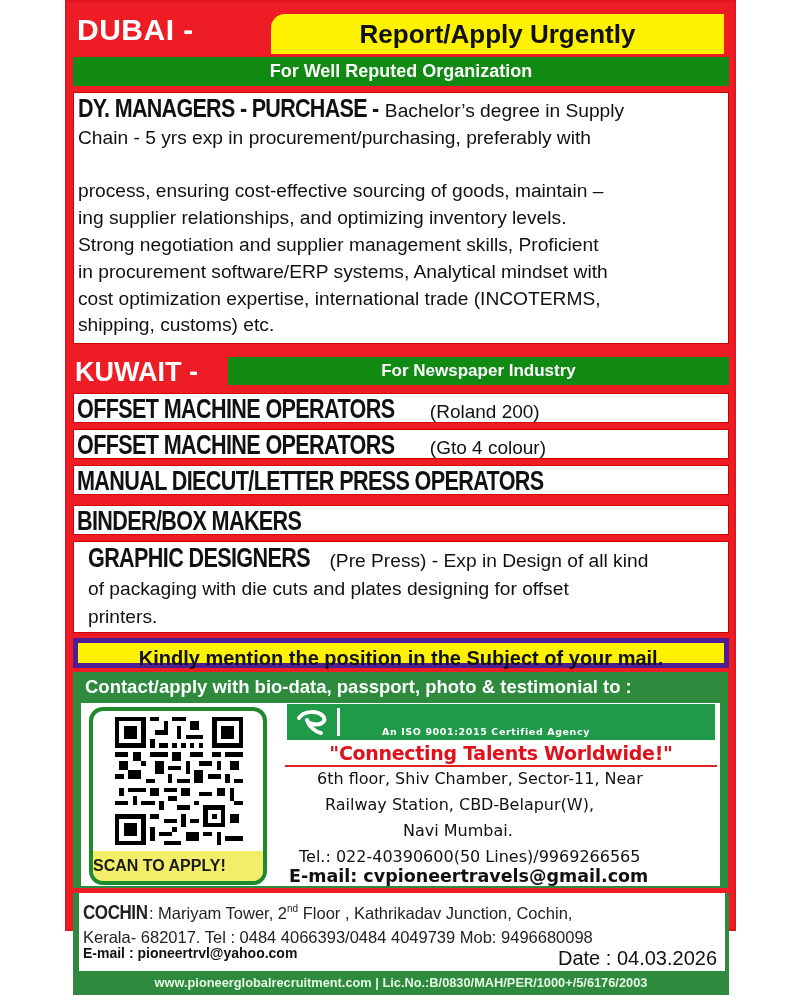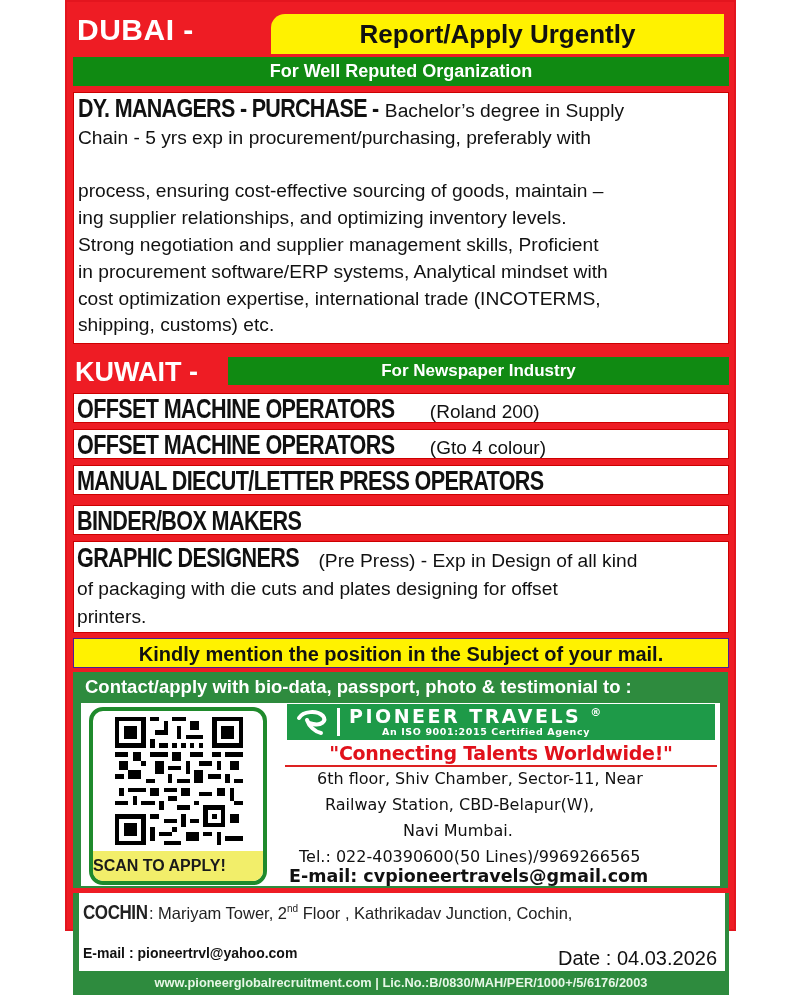--- a/index.html
+++ b/index.html
@@ -47,26 +47,26 @@
   .gb2 { position: absolute; left: 161px; top: 355px; width: 501px; height: 28px; line-height: 28px; font-size: 17px; }
 
   .row { left: 6px; width: 656px; height: 30px; padding-left: 3px; font-size: 19px; line-height: 30px; white-space: nowrap; overflow: hidden; }
   .row .job-title { font-size: 27px; transform: scaleX(0.80); }
   .r1 { top: 391px; }
   .r2 { top: 427px; }
   .r3 { top: 463px; }
   .r4 { top: 503px; }
   .sub { font-size: 19px; }
 
-  .desc2 { left: 6px; top: 539px; width: 656px; height: 92px; padding: 2px 3px; font-size: 19.2px; line-height: 28px; }
+  .desc2 { left: 6px; top: 539px; width: 656px; height: 92px; padding: 2px 14px; font-size: 19.2px; line-height: 28px; }
   .desc2 .job-title { font-size: 27px; transform: scaleX(0.80); }
 
   .note {
     position: absolute; left: 6px; top: 636px; width: 656px; height: 30px;
-    background: #fff200; border: 1px solid #4c1d95; text-align: center;
+    background: #fff200; border: 5px solid #4c1d95; text-align: center;
     line-height: 30px; font-weight: bold; font-size: 20px; color: #111;
   }
 
   
   .contact {
     position: absolute; left: 6px; top: 670px; width: 655px; height: 216px;
     background: #2e8b3e;
   }
   .contact-head {
     position: absolute; left: 0; top: 0; width: 100%; height: 30px; line-height: 30px;
@@ -272,38 +272,38 @@
         </svg>
         <div class="scan">SCAN TO APPLY!</div>
       </div>
 
       <div class="logo">
         <svg class="logo-mark" viewBox="0 0 34 28">
           <path d="M4 10 C8 3, 22 2, 28 8 C32 13, 26 18, 18 16 L14 15" stroke="#fff" stroke-width="4" fill="none" stroke-linecap="round"></path>
           <path d="M12 12 C14 18, 20 24, 26 25" stroke="#fff" stroke-width="4" fill="none" stroke-linecap="round"></path>
         </svg>
         <div class="logo-sep"></div>
-        <div class="logo-name"><span>PIONEER TRAVELS</span> <span class="logo-reg">®</span></div>
         <div class="logo-sub">An ISO 9001:2015 Certified Agency</div>
       </div>
 
       <div class="tagline">"Connecting Talents Worldwide!"</div>
 
       <div class="addr a1">6th floor, Shiv Chamber, Sector-11, Near</div>
       <div class="addr a2">Railway Station, CBD-Belapur(W),</div>
       <div class="addr a3">Navi Mumbai.</div>
       <div class="addr a4">Tel.: 022-40390600(50 Lines)/9969266565</div>
       <div class="email1">E-mail: cvpioneertravels@gmail.com</div>
     </div>
   </div>
 
   <div class="cochin">
     <div class="cochin-body">
       <div class="c-line">
         <span class="c-label">COCHIN</span><span>: Mariyam Tower, 2</span><sup style="font-size:10px">nd</sup><span> Floor , Kathrikadav Junction, Cochin,</span>
       </div>
+      <div class="c-line">Kerala- 682017. Tel : 0484 4066393/0484 4049739 Mob: 9496680098</div>
       <div class="c-email">E-mail : pioneertrvl@yahoo.com</div>
       <div class="c-date">Date : 04.03.2026</div>
     </div>
     <div class="footer">www.pioneerglobalrecruitment.com | Lic.No.:B/0830/MAH/PER/1000+/5/6176/2003</div>
   </div>
 
 </div>
 
 </body></html>

